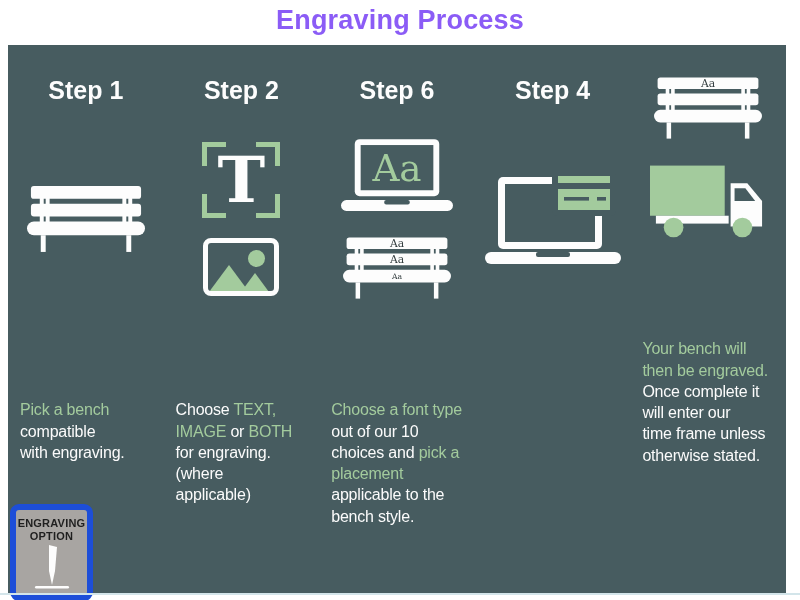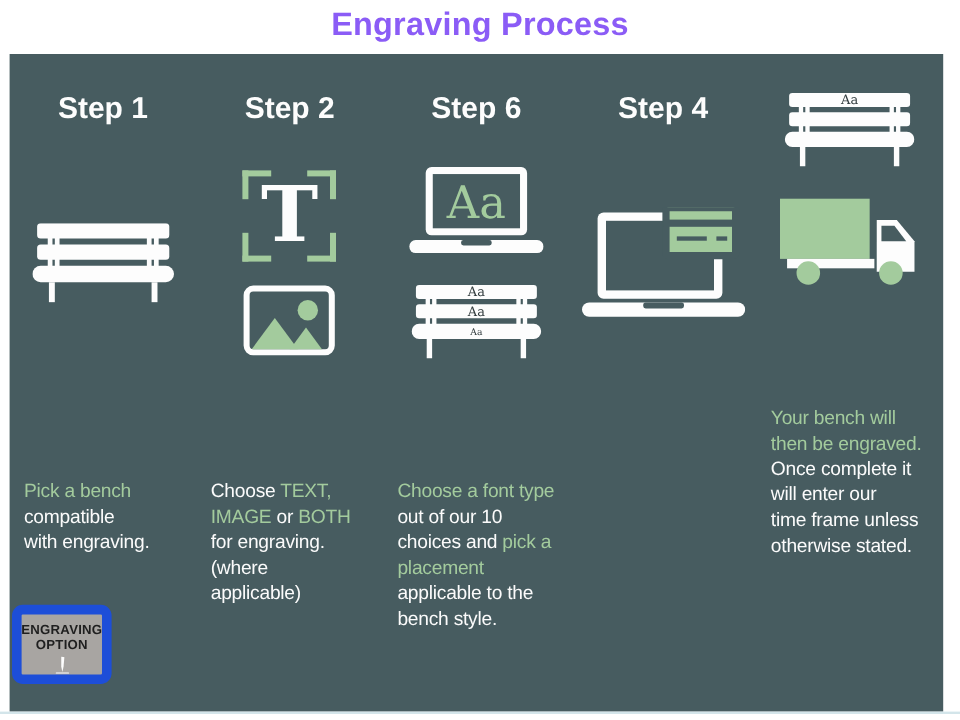--- a/index.html
+++ b/index.html
@@ -41,22 +41,22 @@
   
   .img-icon{position:relative;width:76px;height:58px;border:5px solid #fdfdfd;
     border-radius:8px;box-sizing:border-box;overflow:hidden;}
   .sun{position:absolute;right:9px;top:7px;width:17px;height:17px;border-radius:50%;background:#a3cb9d;}
   .mts{position:absolute;left:0;bottom:-1px;width:66px;height:30px;}
 
   
   .bench-aa{font-family:"DejaVu Serif",serif;fill:#333d3f;}
   
   .badge{
-    position:absolute;left:10px;top:504px;width:83px;height:66px;
-    background:#a8a5a2;border:8px solid #1d4ed8;border-radius:9px;
+    position:absolute;left:10px;top:504px;width:83px;height:97px;
+    background:#a8a5a2;border:6px solid #1d4ed8;border-radius:9px;
     box-sizing:border-box;display:flex;flex-direction:column;align-items:center;
   }
   .badge-text{margin-top:7px;text-align:center;font-size:11px;line-height:13px;
     font-weight:700;color:#1f1f1f;letter-spacing:.2px;}
   .badge-icon{margin-top:2px;}
   .bottom-line{position:absolute;left:0;top:593px;width:800px;height:2px;background:#d3e5ea;}
 </style>
 </head>
 <body>
 

